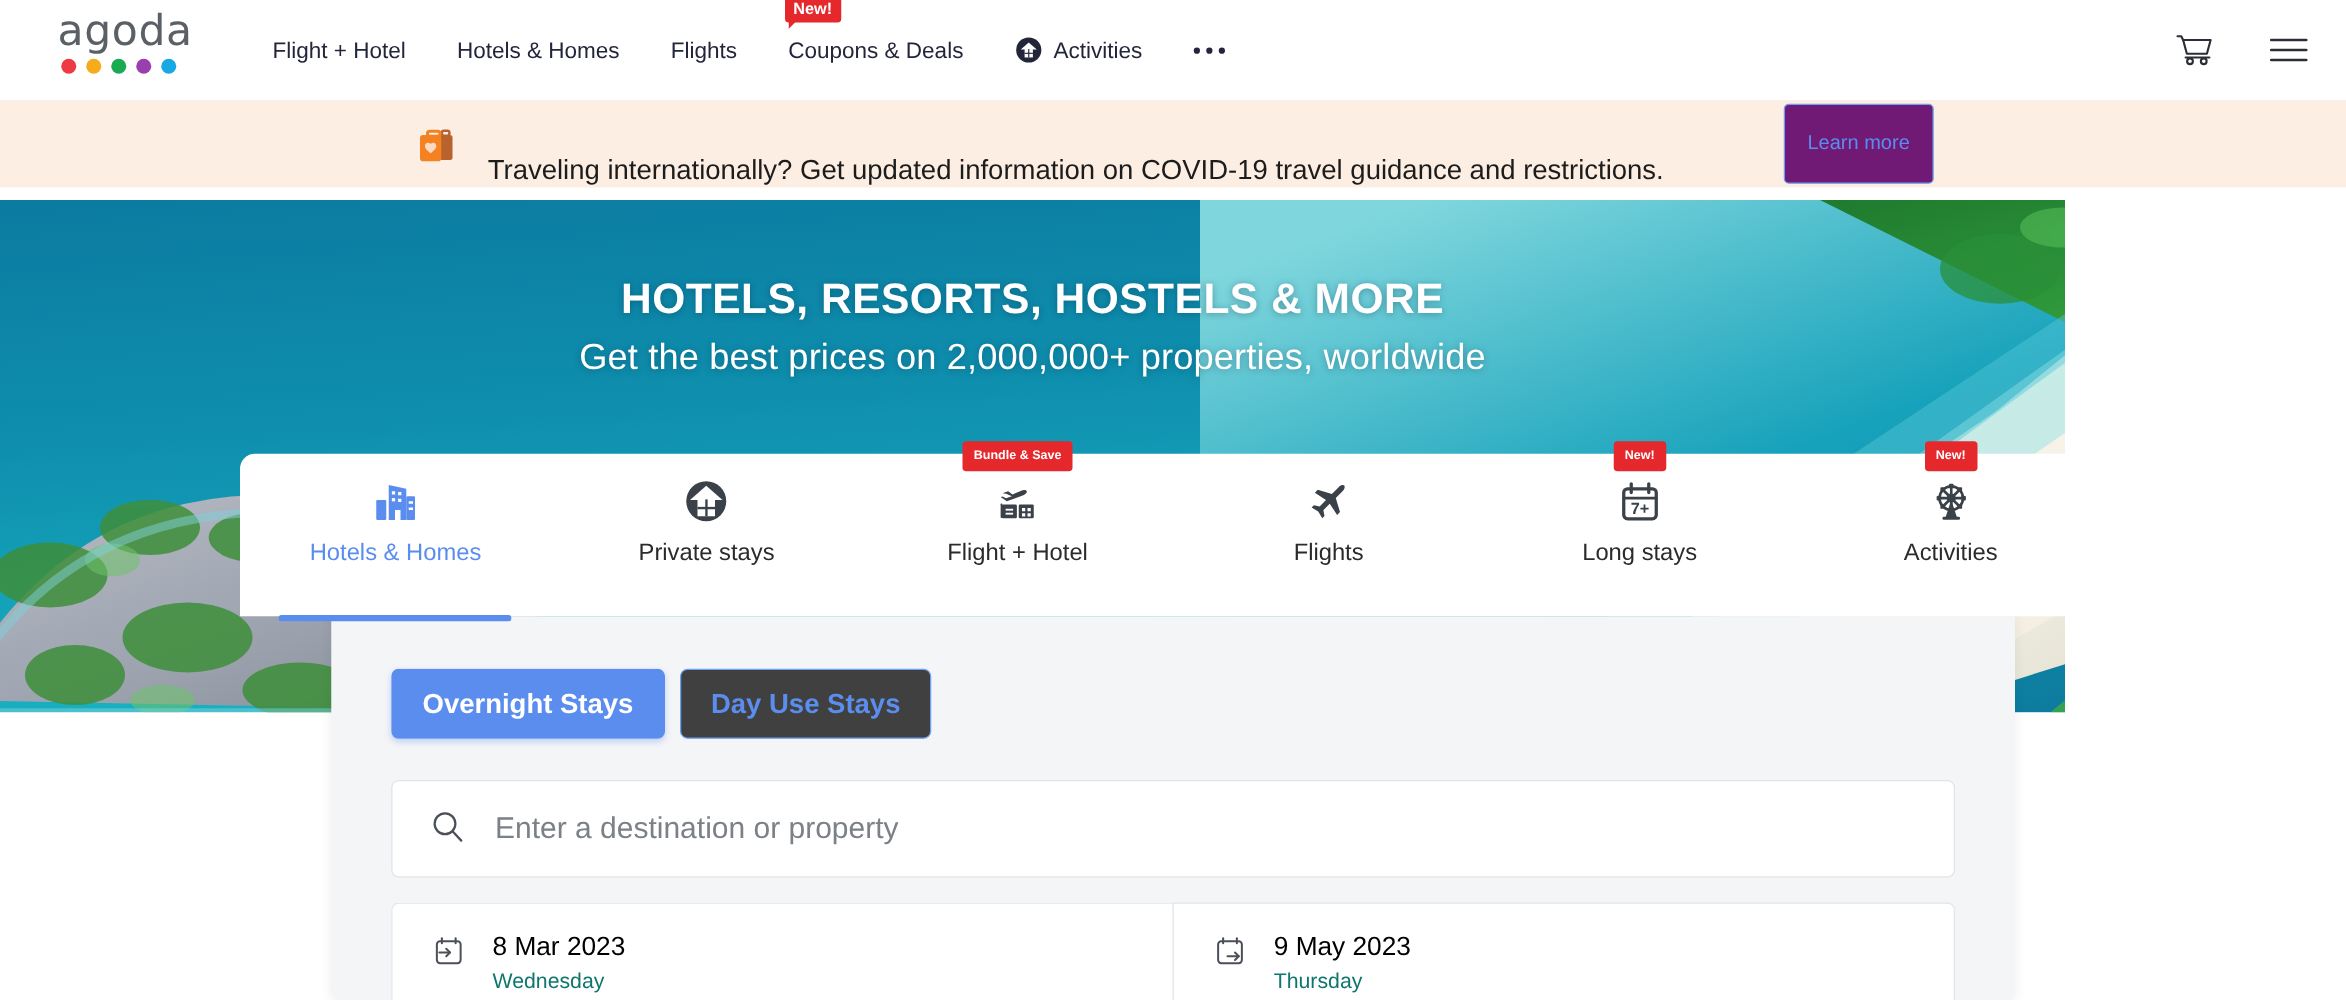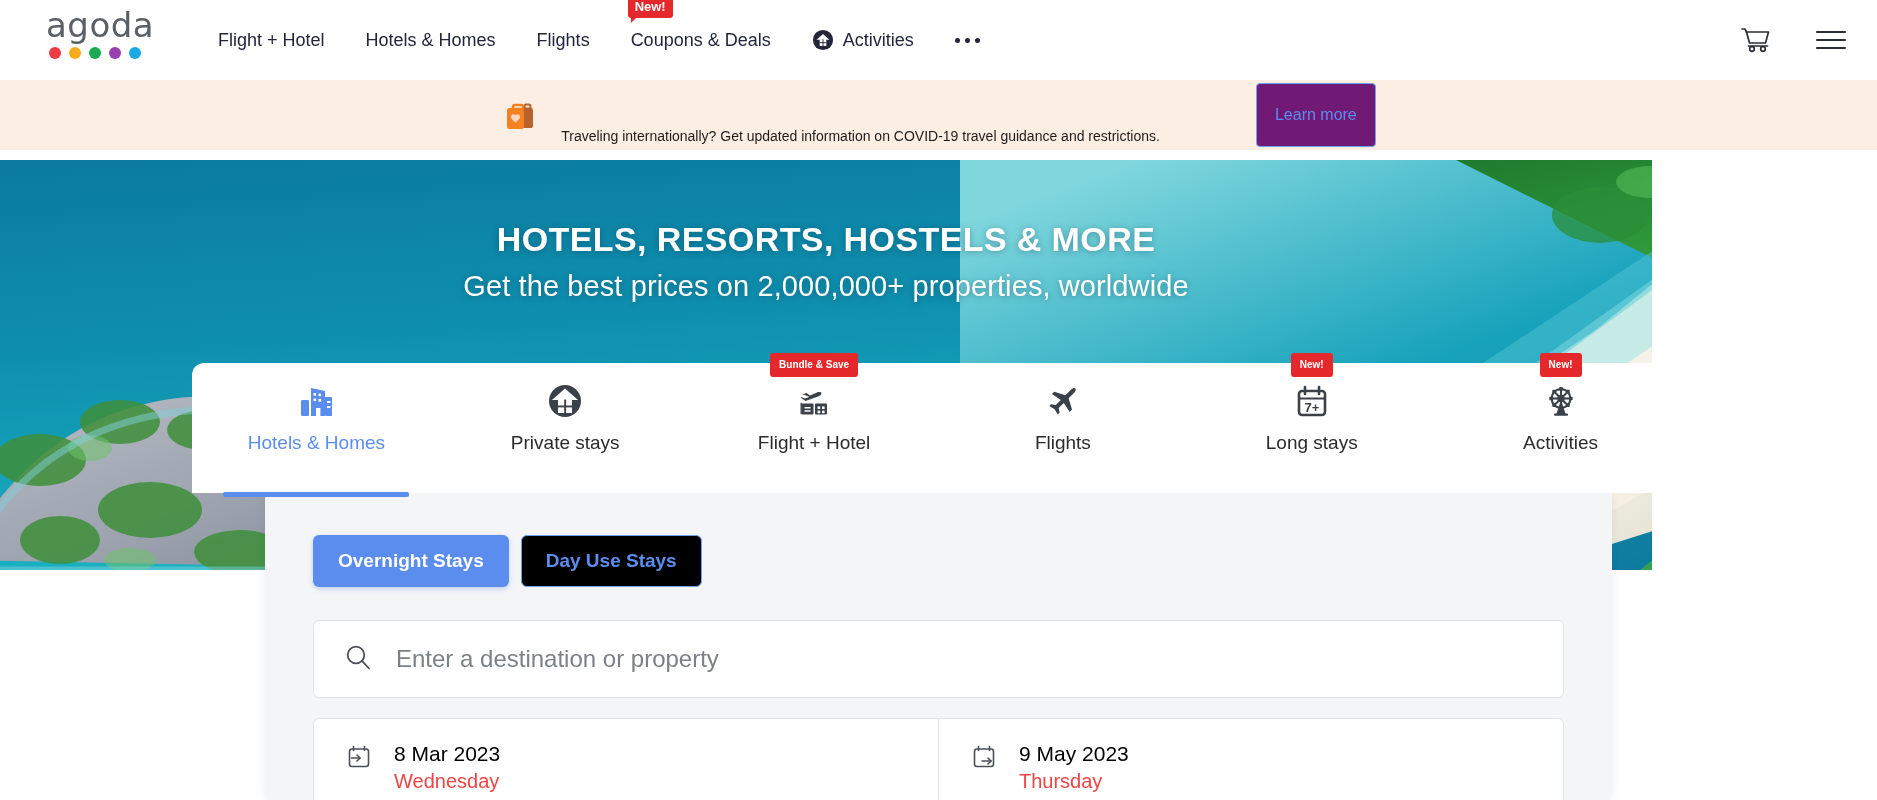--- a/index.html
+++ b/index.html
@@ -79,21 +79,21 @@
     position: relative;
     height: 70px;
     background: #fdeee3;
     display: flex; align-items: center; justify-content: center;
     gap: 0;
     z-index: 30;
   }
   .covid-inner { display: flex; align-items: center; }
   .covid-icon { width: 40px; height: 40px; margin-right: 20px; flex: 0 0 auto; }
   .covid-text {
-    font-size: 14px; color: #1c1c1c; font-weight: 400; white-space: nowrap; margin-top: 41px;
+    font-size: 22px; color: #1c1c1c; font-weight: 400; white-space: nowrap; margin-top: 41px;
   }
   .learn-more {
     margin-left: 96px;
     background: #701a75;
     border: 1px solid #6aa0f5;
     color: #5b8def;
     font-size: 16px;
     font-weight: 400;
     padding: 22px 18px;
     border-radius: 4px;
@@ -166,27 +166,27 @@
     left: 265px; top: 493px;
     width: 1347px; height: 307px;
     background: #f4f5f7;
     border-radius: 0 0 8px 8px;
     z-index: 18;
     box-shadow: 0 2px 10px rgba(0,0,0,.07);
     padding: 42px 48px 0 48px;
   }
   .stay-toggle { display: flex; gap: 12px; margin-bottom: 33px; }
   .stay-btn {
-    font-size: 19px; font-weight: 700;
+    font-size: 22px; font-weight: 700;
     padding: 14px 24px; border-radius: 6px; cursor: pointer;
     font-family: "Liberation Sans", sans-serif;
     border: 1px solid transparent;
   }
   .stay-btn.primary { background: #5b8def; color: #fff; box-shadow: 0 2px 5px rgba(91,141,239,.35); }
-  .stay-btn.ghost { background: #000000; color: #5b8def; border-color: #6aa0f5; }
+  .stay-btn.ghost { background: #404040; color: #5b8def; border-color: #6aa0f5; }
 
   .search-box {
     background: #fff;
     border: 1px solid #e2e4e8;
     border-radius: 6px;
     height: 78px;
     display: flex; align-items: center;
     padding: 0 30px;
     margin-bottom: 20px;
     cursor: text;
@@ -206,21 +206,21 @@
     border: 1px solid #e2e4e8;
     height: 96px;
     display: flex; align-items: flex-start;
     padding: 22px 0 0 32px;
     cursor: pointer;
   }
   .date-cell.left { border-radius: 6px 0 0 6px; border-right: none; }
   .date-cell.right { border-radius: 0 6px 6px 0; }
   .date-ico { margin-right: 22px; margin-top: 3px; flex: 0 0 auto; }
   .date-main { font-size: 21px; color: #000000; line-height: 26px; }
-  .date-sub { font-size: 20px; color: #ef4444; line-height: 24px; margin-top: 2px; }
+  .date-sub { font-size: 17px; color: #0f766e; line-height: 24px; margin-top: 2px; }
 </style>
 </head>
 <body>
 
 <div id="root">
 
   <div class="topnav">
 
     <div class="logo-wrap">
       <div class="logo-word">agoda</div>

